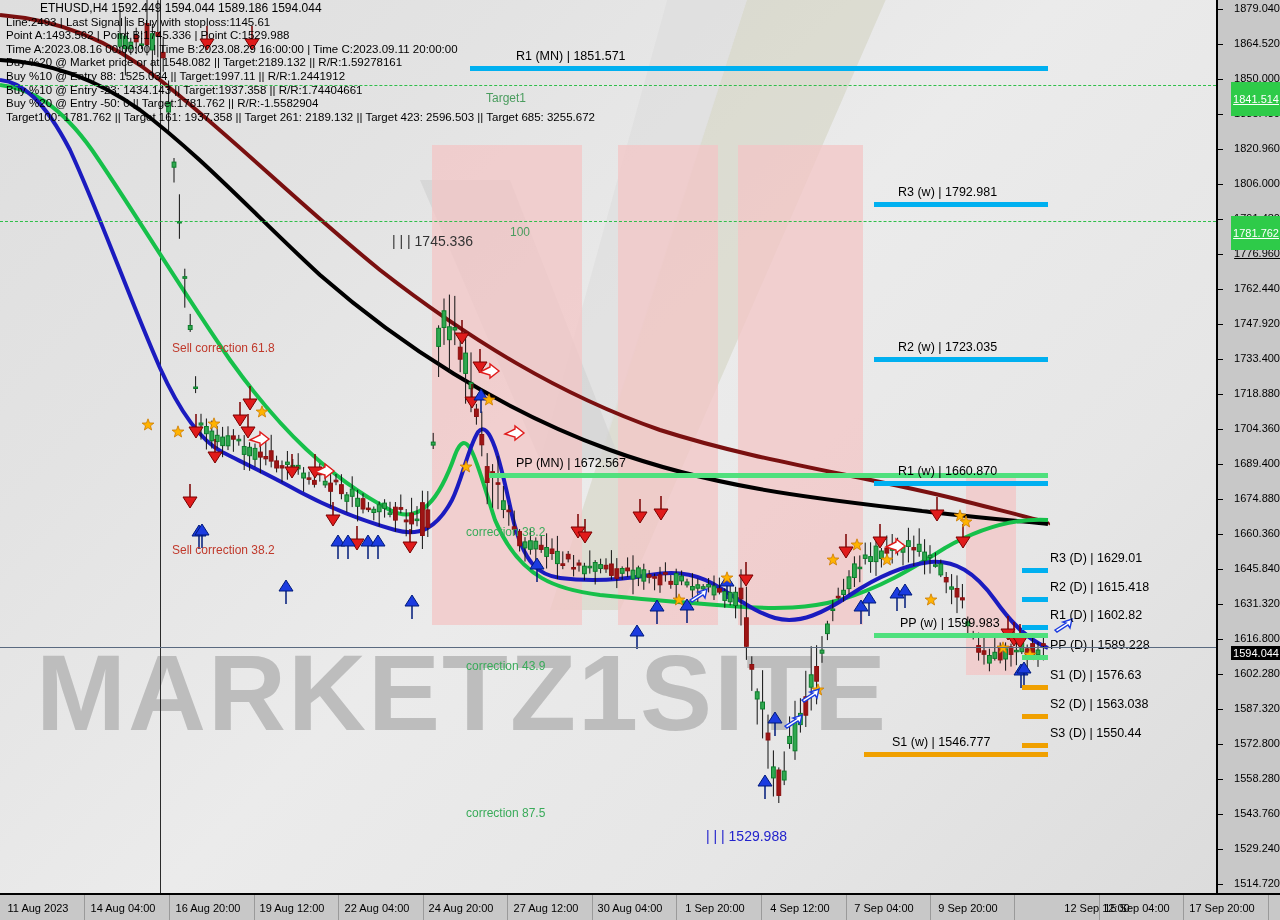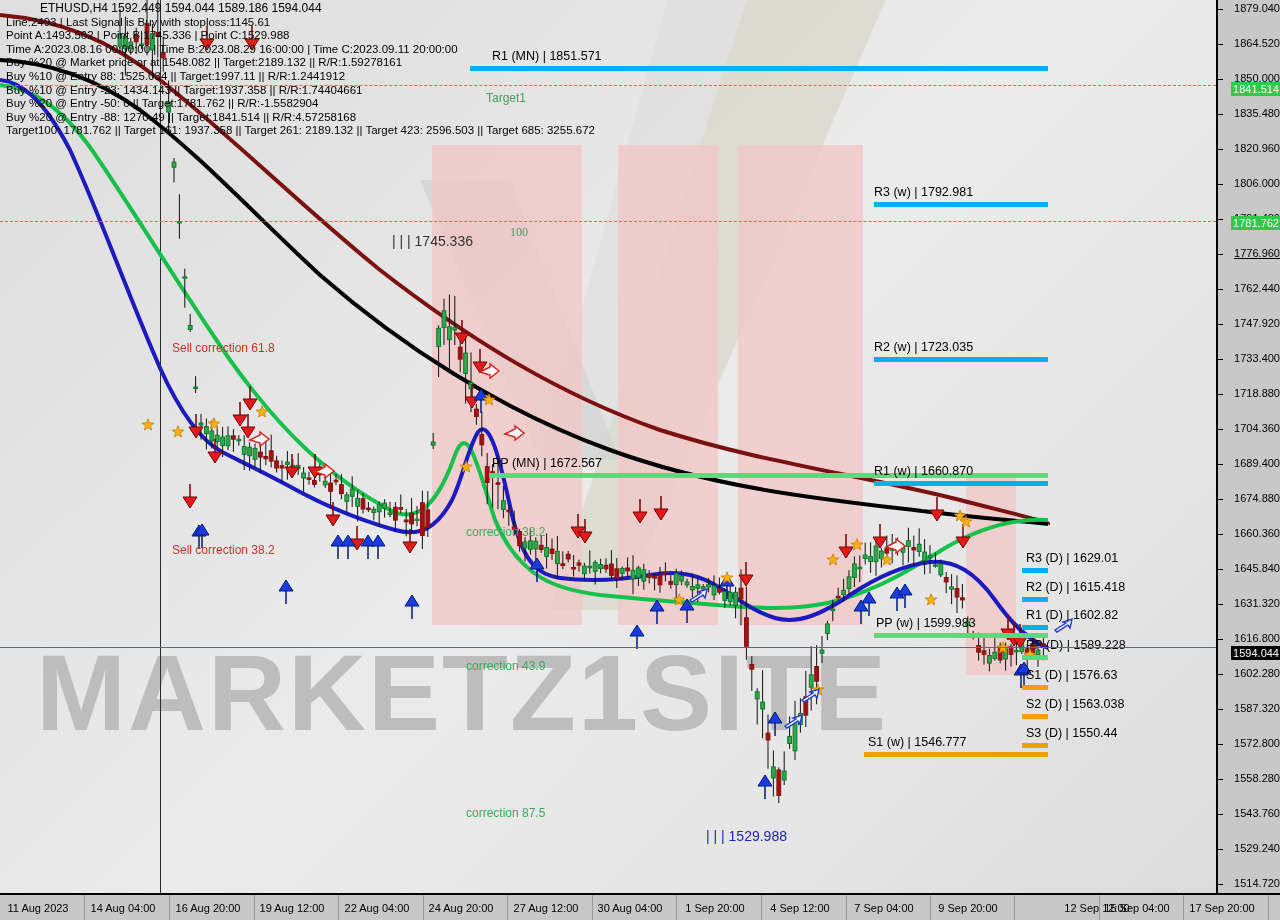--- a/index.html
+++ b/index.html
@@ -21,30 +21,30 @@
   #wm-logo{position:absolute;left:420px;top:-10px;width:470px;height:630px;opacity:.55;}
 
   
   #hdr{position:absolute;left:6px;top:2px;z-index:40;color:#000;font-size:11.5px;line-height:13.6px;white-space:nowrap;}
   #hdr .sym{font-size:12px;padding-left:34px;}
   #hdr .ln{}
 
   
   .pl{position:absolute;right:2px;font-size:11px;color:#000;text-align:right;white-space:nowrap;}
   .ptick{position:absolute;left:0;width:5px;height:1px;background:#000;}
-  .plbl-hi{position:absolute;right:1px;font-size:11px;color:#fff;background:#2ecb49;padding:1px 2px;white-space:nowrap;}
+  .plbl-hi{position:absolute;right:1px;font-size:11px;color:#fff;background:#2ecb49;padding:11px 2px;white-space:nowrap;text-decoration:underline;}
   .plbl-cur{position:absolute;right:1px;font-size:11px;color:#fff;background:#000;padding:1px 2px;white-space:nowrap;}
 
   
   .tl{position:absolute;top:7px;font-size:11px;color:#000;white-space:nowrap;transform:translateX(-50%);}
   .ttick{position:absolute;top:0;width:1px;height:27px;background:#9a9a9a;}
 
   
   .pivline{position:absolute;height:5px;}
-  .pivlbl{position:absolute;font-size:12.5px;color:#000;white-space:nowrap;}
+  .pivlbl{position:absolute;font-size:12.5px;color:#000;white-space:nowrap;margin-left:24px;}
   .dashline{position:absolute;left:0;width:1216px;height:0;border-top:1px dashed #2fbf4a;}
   .dashlbl{position:absolute;font-size:12px;color:#4a9c5e;white-space:nowrap;}
 
   
   .ann{position:absolute;white-space:nowrap;font-size:12px;}
   .ann-red{color:#c0392b;}
   .ann-green{color:#3aab5a;}
   .ann-blue{color:#2222cc;font-size:14px;}
   .ann-dk{color:#333;font-size:14px;}
 
@@ -520,21 +520,21 @@
           <path d="M690 600 l11 -7 l-3 -1 l9 -3 l-2 9 l-2 -3 l-11 7 z" fill="#fff" stroke="#1b3be0" stroke-width="1.4"></path>
           <path d="M785 726 l11 -7 l-3 -1 l9 -3 l-2 9 l-2 -3 l-11 7 z" fill="#fff" stroke="#1b3be0" stroke-width="1.4"></path>
           <path d="M802 700 l11 -7 l-3 -1 l9 -3 l-2 9 l-2 -3 l-11 7 z" fill="#fff" stroke="#1b3be0" stroke-width="1.4"></path>
           <path d="M1055 630 l11 -7 l-3 -1 l9 -3 l-2 9 l-2 -3 l-11 7 z" fill="#fff" stroke="#1b3be0" stroke-width="1.4"></path>
         </g>
     </svg>
 
     <div class="dashline" style="top:85px;"></div>
     <div class="dashlbl" style="left:486px;top:91px;">Target1</div>
     <div class="dashline" style="top:221px;"></div>
-    <div class="dashlbl" style="left:510px;top:225px;font-family:Liberation Serif, serif;">100</div>
+    <div class="dashlbl" style="left:510px;top:225px;">100</div>
 
     <div id="pivots">
         <div class="pivline" style="left: 470px; top: 66px; width: 578px; background: rgb(0, 176, 240);"></div>
         <div class="pivlbl" style="left: 492px; top: 49px;">R1 (MN) | 1851.571</div>
         <div class="pivline" style="left: 874px; top: 202px; width: 174px; background: rgb(0, 176, 240);"></div>
         <div class="pivlbl" style="left: 874px; top: 185px;">R3 (w) | 1792.981</div>
         <div class="pivline" style="left: 874px; top: 357px; width: 174px; background: rgb(0, 176, 240);"></div>
         <div class="pivlbl" style="left: 874px; top: 340px;">R2 (w) | 1723.035</div>
         <div class="pivline" style="left: 489px; top: 473px; width: 559px; background: rgb(79, 224, 125);"></div>
         <div class="pivlbl" style="left: 492px; top: 456px;">PP (MN) | 1672.567</div>
@@ -575,21 +575,20 @@
     <div id="hdr">
       <div class="sym">ETHUSD,H4  1592.449 1594.044 1589.186 1594.044</div>
       <div id="hdr-lines">
           <div class="ln">Line:2493 | Last Signal is Buy with stoploss:1145.61</div>
           <div class="ln">Point A:1493.562 | Point B:1745.336 | Point C:1529.988</div>
           <div class="ln">Time A:2023.08.16 00:00:00 | Time B:2023.08.29 16:00:00 | Time C:2023.09.11 20:00:00</div>
           <div class="ln">Buy %20 @ Market price or at 1548.082 || Target:2189.132 || R/R:1.59278161</div>
           <div class="ln">Buy %10 @ Entry 88: 1525.034 || Target:1997.11 || R/R:1.2441912</div>
           <div class="ln">Buy %10 @ Entry -23: 1434.143 || Target:1937.358 || R/R:1.74404661</div>
           <div class="ln">Buy %20 @ Entry -50: 0 || Target:1781.762 || R/R:-1.5582904</div>
-          <div class="ln">Buy %20 @ Entry -88: 1270.49 || Target:1841.514 || R/R:4.57258168</div>
           <div class="ln">Target100: 1781.762 || Target 161: 1937.358 || Target 261: 2189.132 || Target 423: 2596.503 || Target 685: 3255.672</div>
         </div>
     </div>
 
   </div>
 
   <div id="axis-right">
       <div class="ptick" style="top: 9px;"></div>
       <div class="pl" style="top: 2px;">1879.040</div>
       <div class="ptick" style="top: 44px;"></div>

